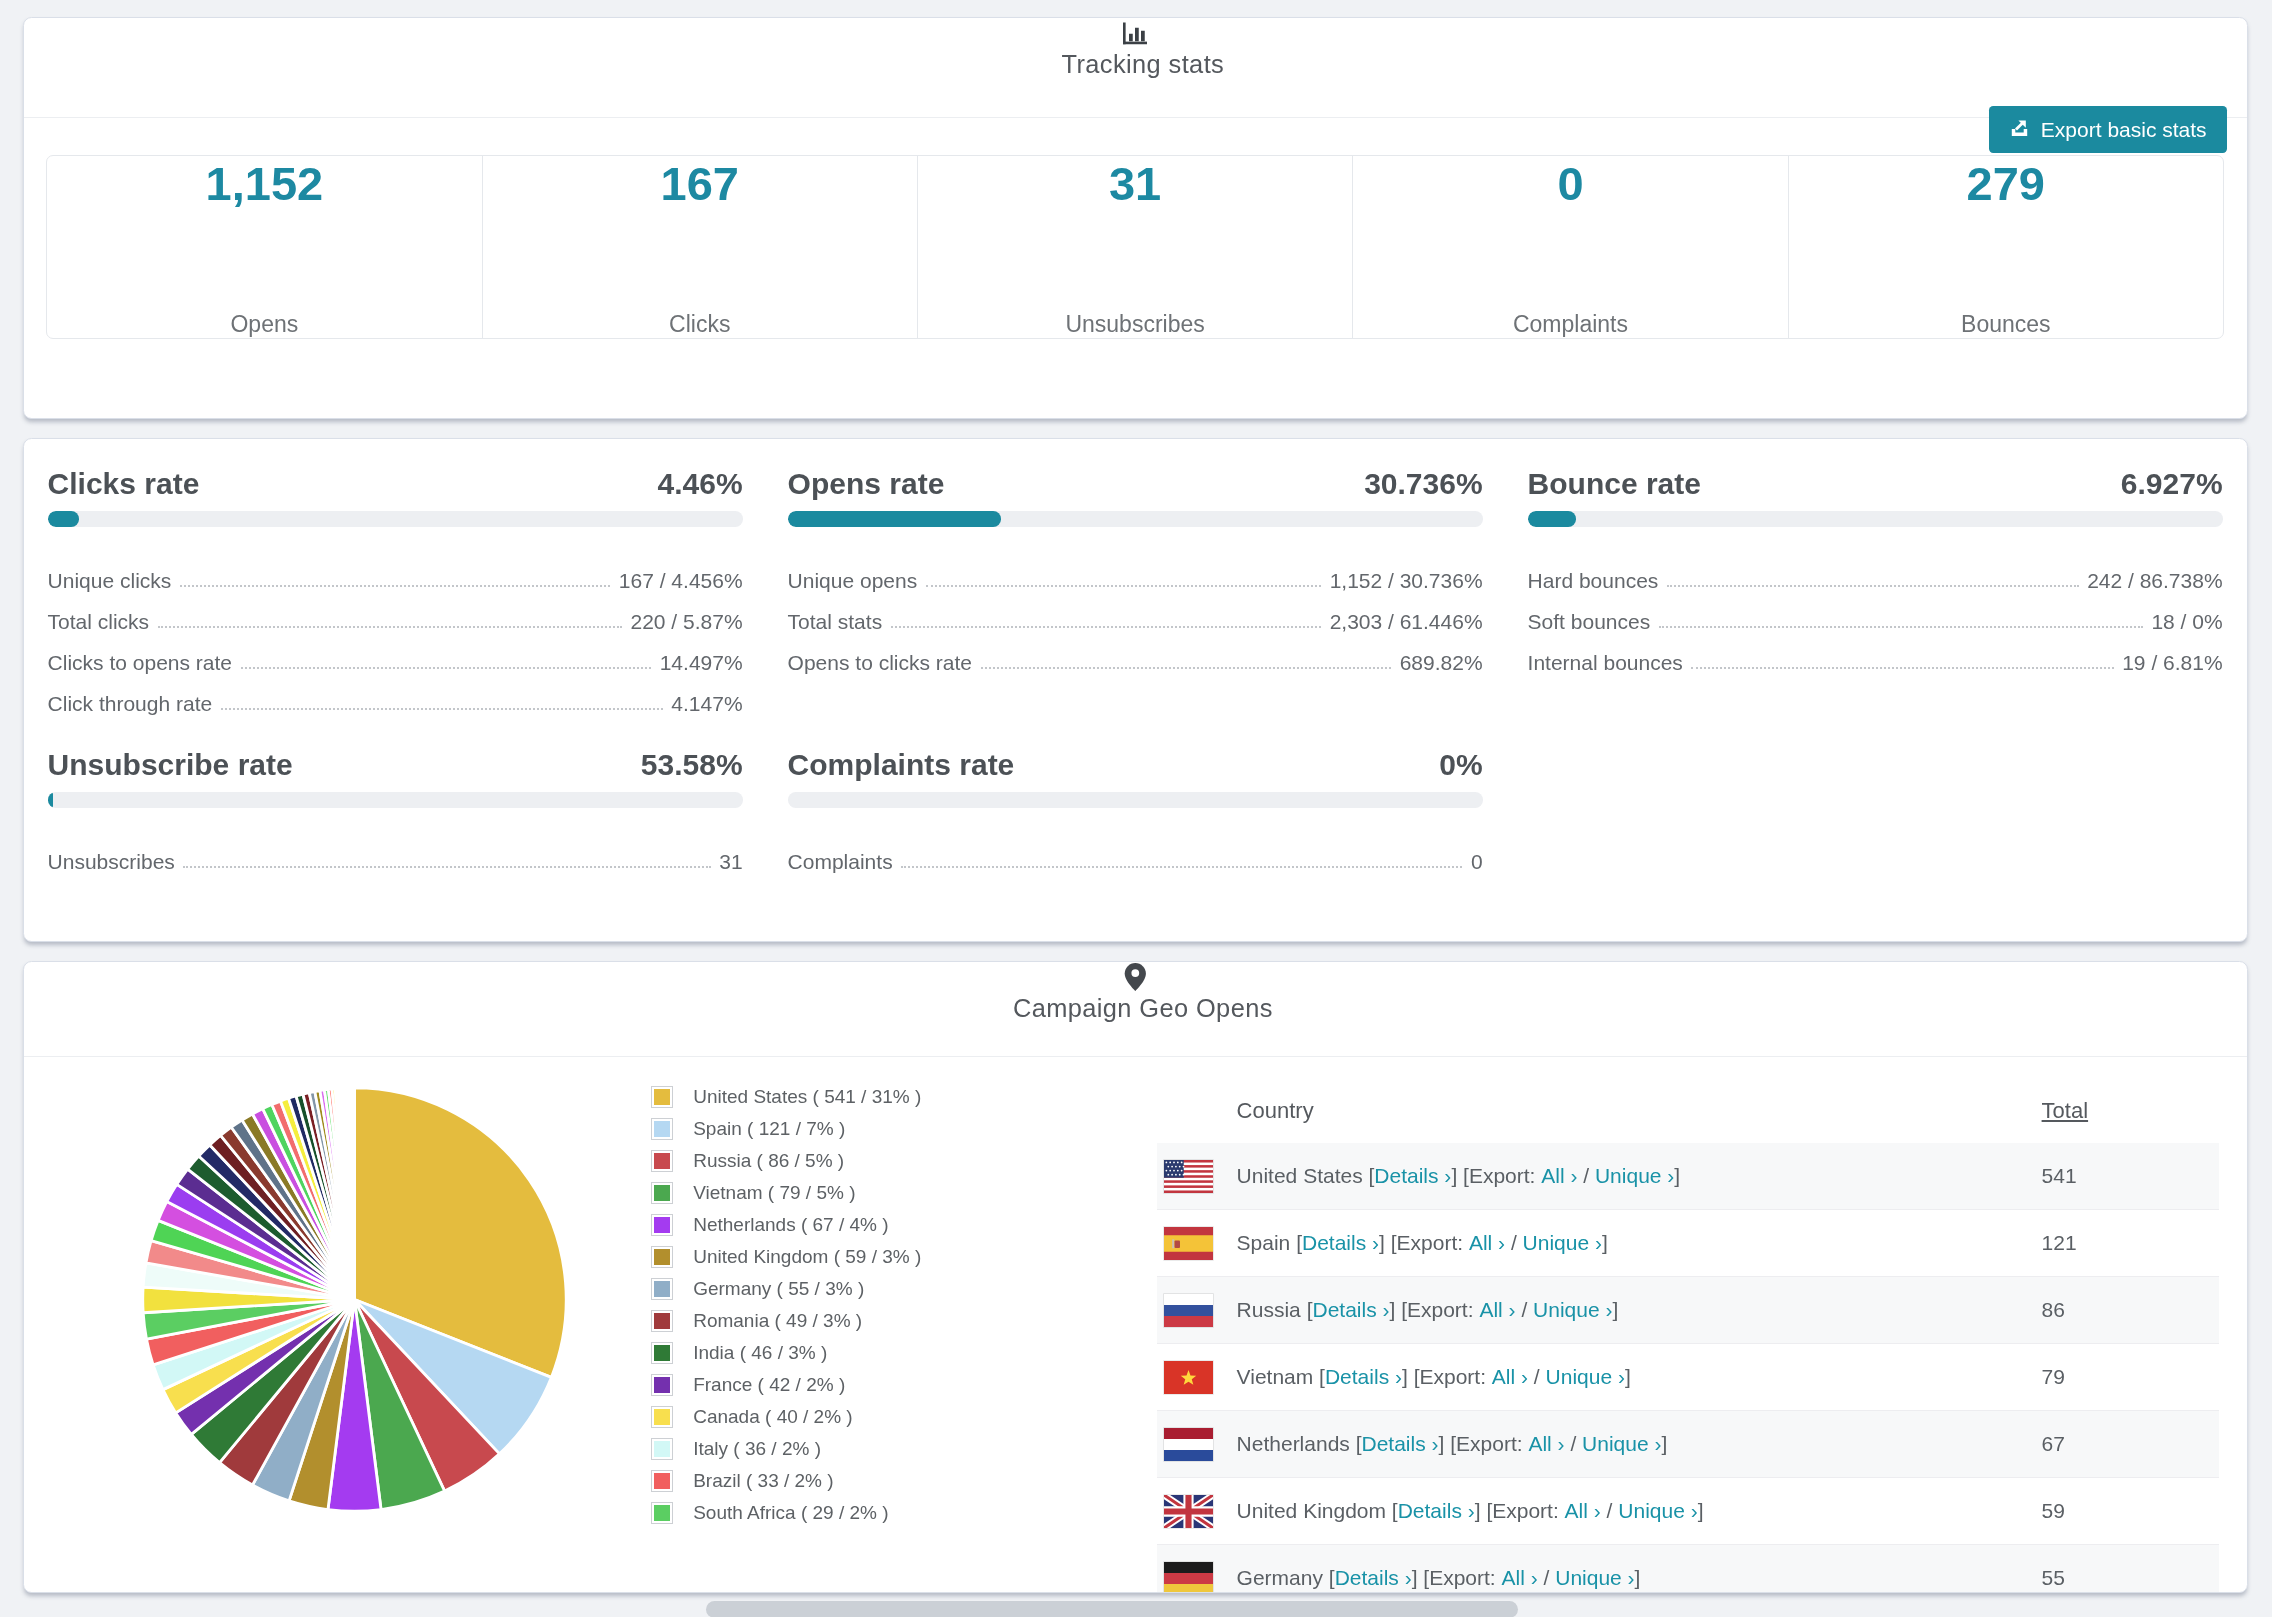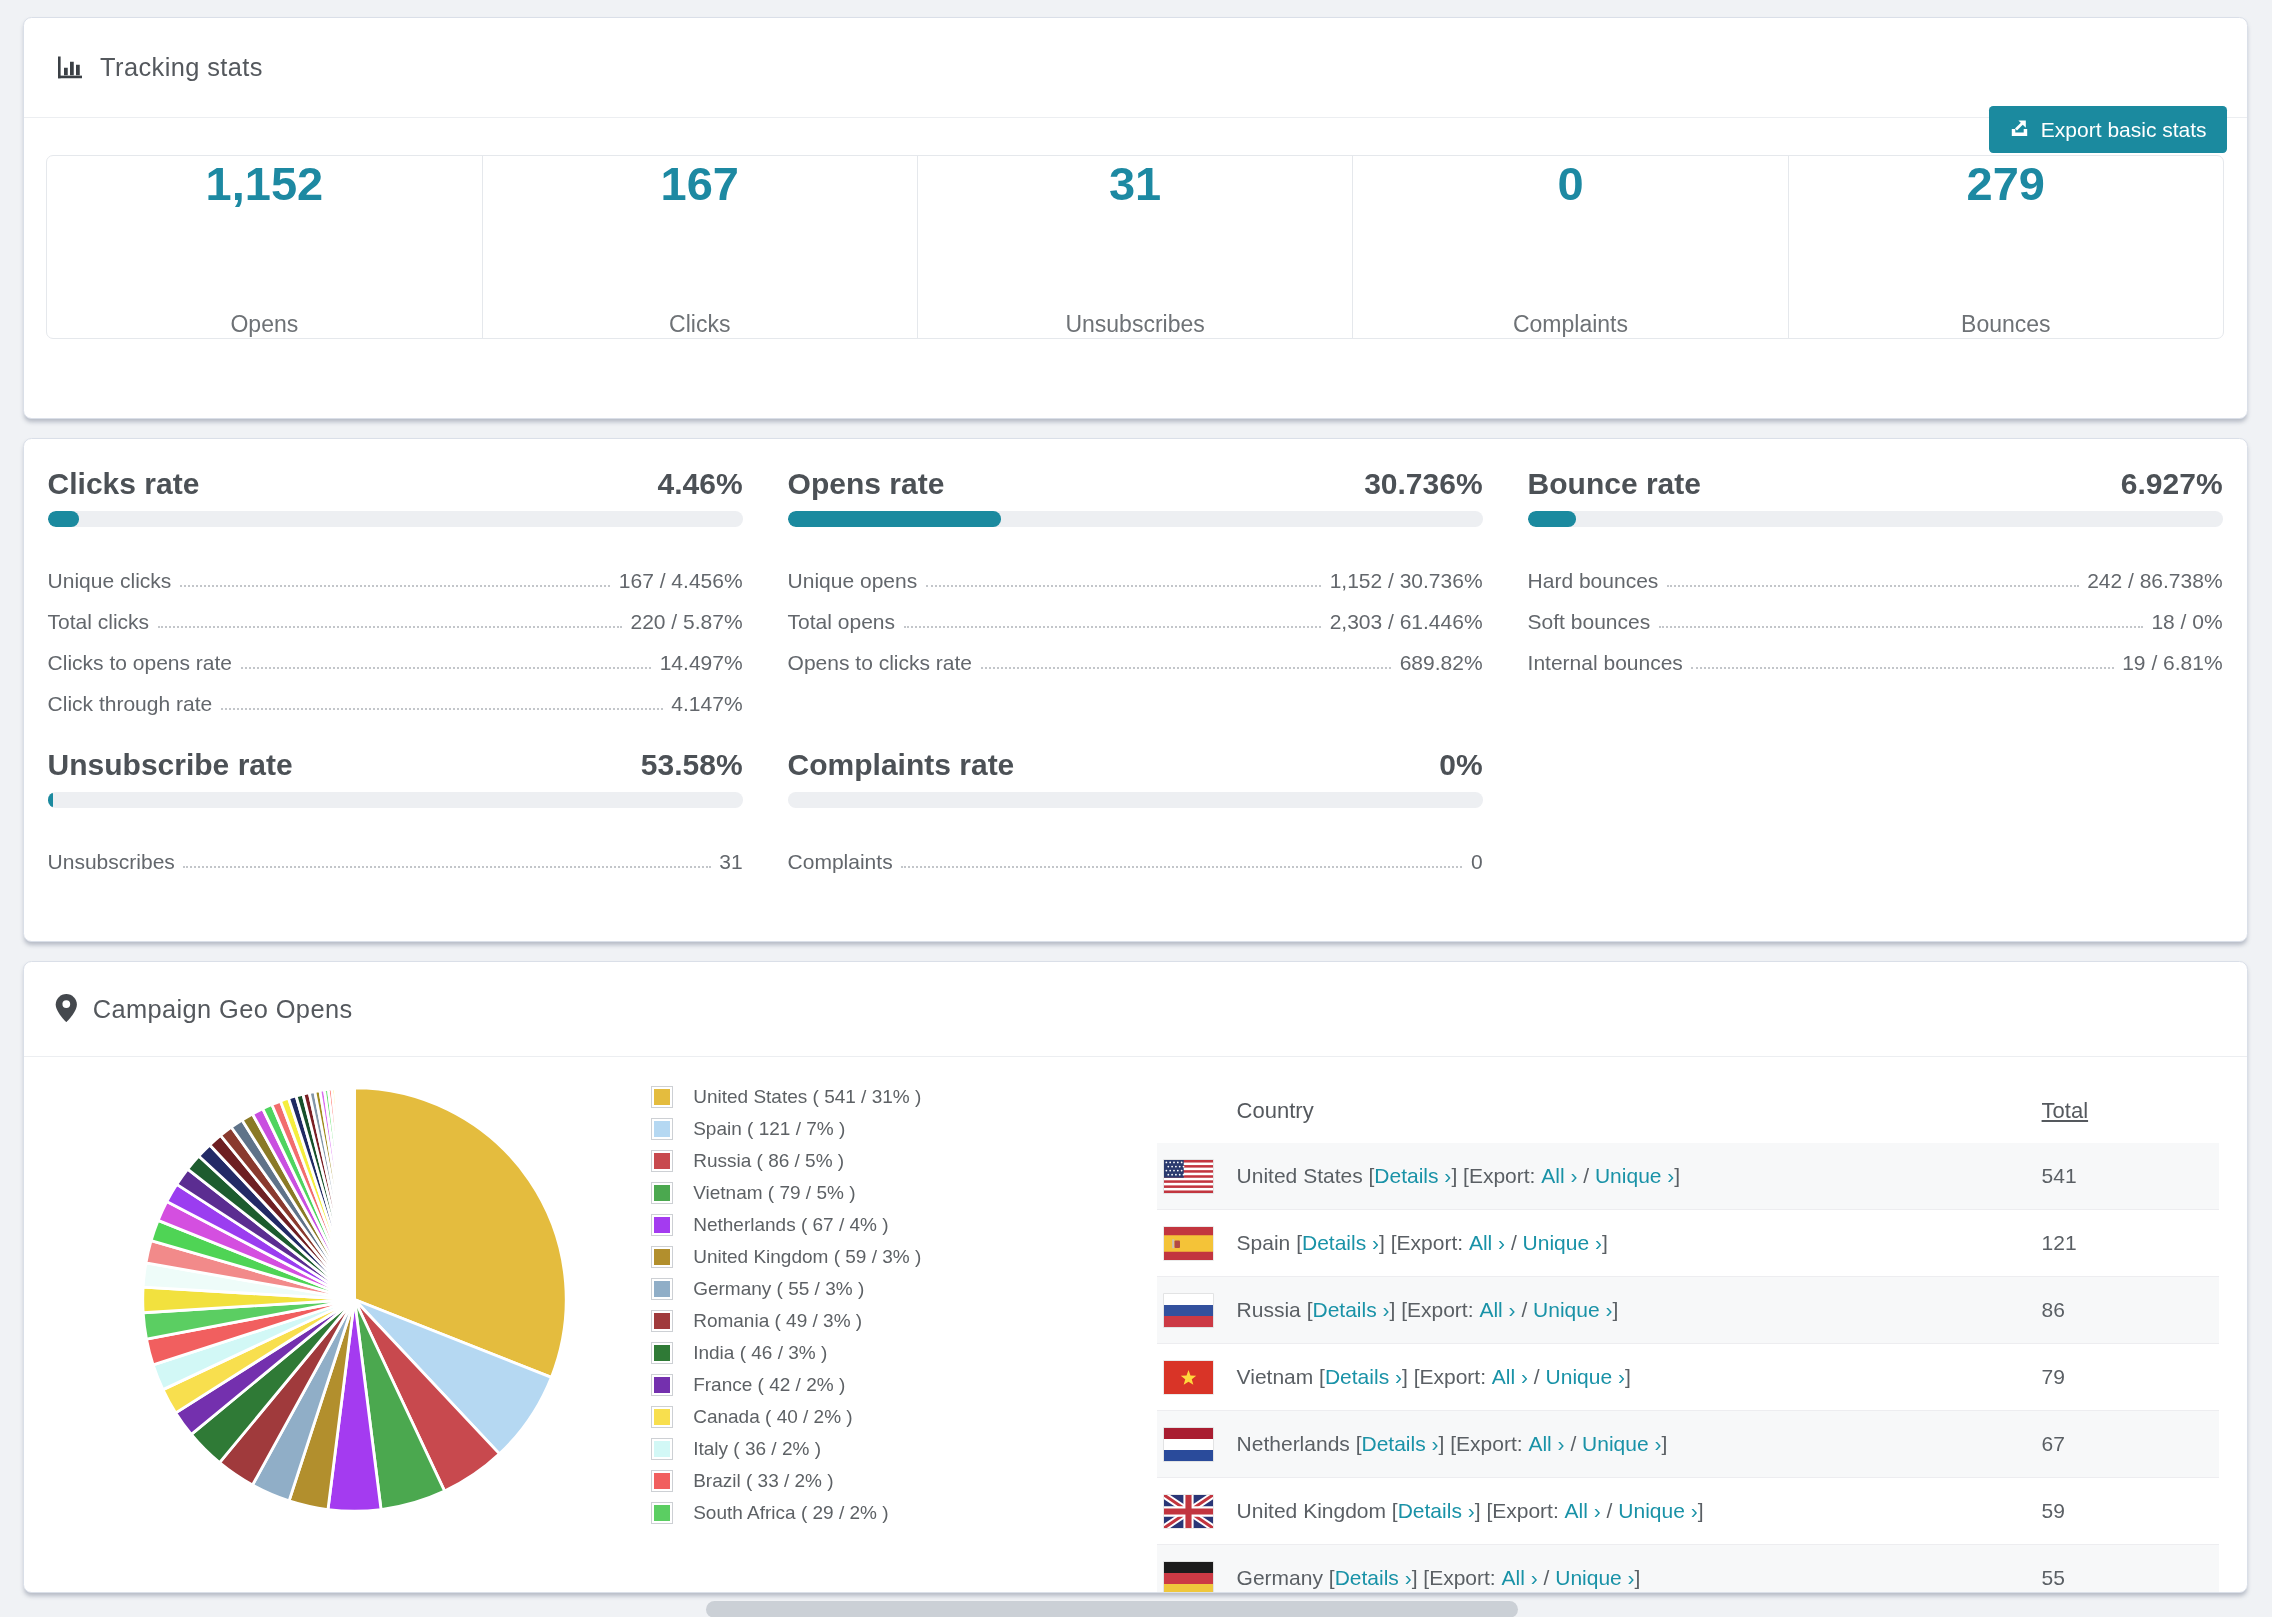--- a/index.html
+++ b/index.html
@@ -6,21 +6,21 @@
   html,body { background:#f0f2f5; }
   body { width:2273px; height:1618px; position:relative; font-family:"Liberation Sans", sans-serif; overflow:hidden; }
 
   .card { position:absolute; left:22.6px; width:2225px; background:#ffffff;
           border:1.4px solid #dadfe8; border-radius:8.5px;
           box-shadow:0 3.5px 4.2px -1.4px rgba(110,120,140,.45); }
   #card-tracking { top:17px;  height:402px; }
   #card-rates    { top:438px; height:504px; }
   #card-geo      { top:961px; height:632px; overflow:hidden; }
 
-  .card-header { height:100px; border-bottom:1.4px solid #eceef1; display:flex; align-items:center; padding:0 31px; }
+  .card-header { height:100px; border-bottom:1.4px solid #eceef1; display:flex; align-items:center; padding:0 31px;flex-direction:column; }
   #card-geo .card-header { height:95px; }
   .card-title { font-size:25.4px; color:#54585d; margin-left:15.5px; letter-spacing:0.4px; }
 
   .export-btn { position:absolute; top:40px; right:20px; height:47px; padding:0 20px;
                 background:#1b8a9f; color:#fff; font-size:21px; border-radius:4.2px;
                 display:flex; align-items:center; gap:11.3px; cursor:pointer; border:none;margin-top:48px; }
 
   #stats-group { position:absolute; left:22.6px; right:22.6px; top:137px; height:184px;
                  border:1.4px solid #e5e8ec; border-radius:7px; display:flex; overflow:hidden; }
   .stat-box { flex:1; display:flex; flex-direction:column; align-items:center; justify-content:space-between; }
@@ -156,21 +156,21 @@
         <div class="rate-bar">
           <div class="rate-fill" style="width: 30.736%;"></div>
         </div>
         <div class="rate-rows">
           <div class="rate-row">
             <span class="rr-label">Unique opens</span>
             <span class="leader"></span>
             <span class="rr-value">1,152 / 30.736%</span>
           </div>
           <div class="rate-row">
-            <span class="rr-label">Total opens</span>
+            <span class="rr-label">Total stats</span>
             <span class="leader"></span>
             <span class="rr-value">2,303 / 61.446%</span>
           </div>
           <div class="rate-row">
             <span class="rr-label">Opens to clicks rate</span>
             <span class="leader"></span>
             <span class="rr-value">689.82%</span>
           </div>
         </div>
       </div>

